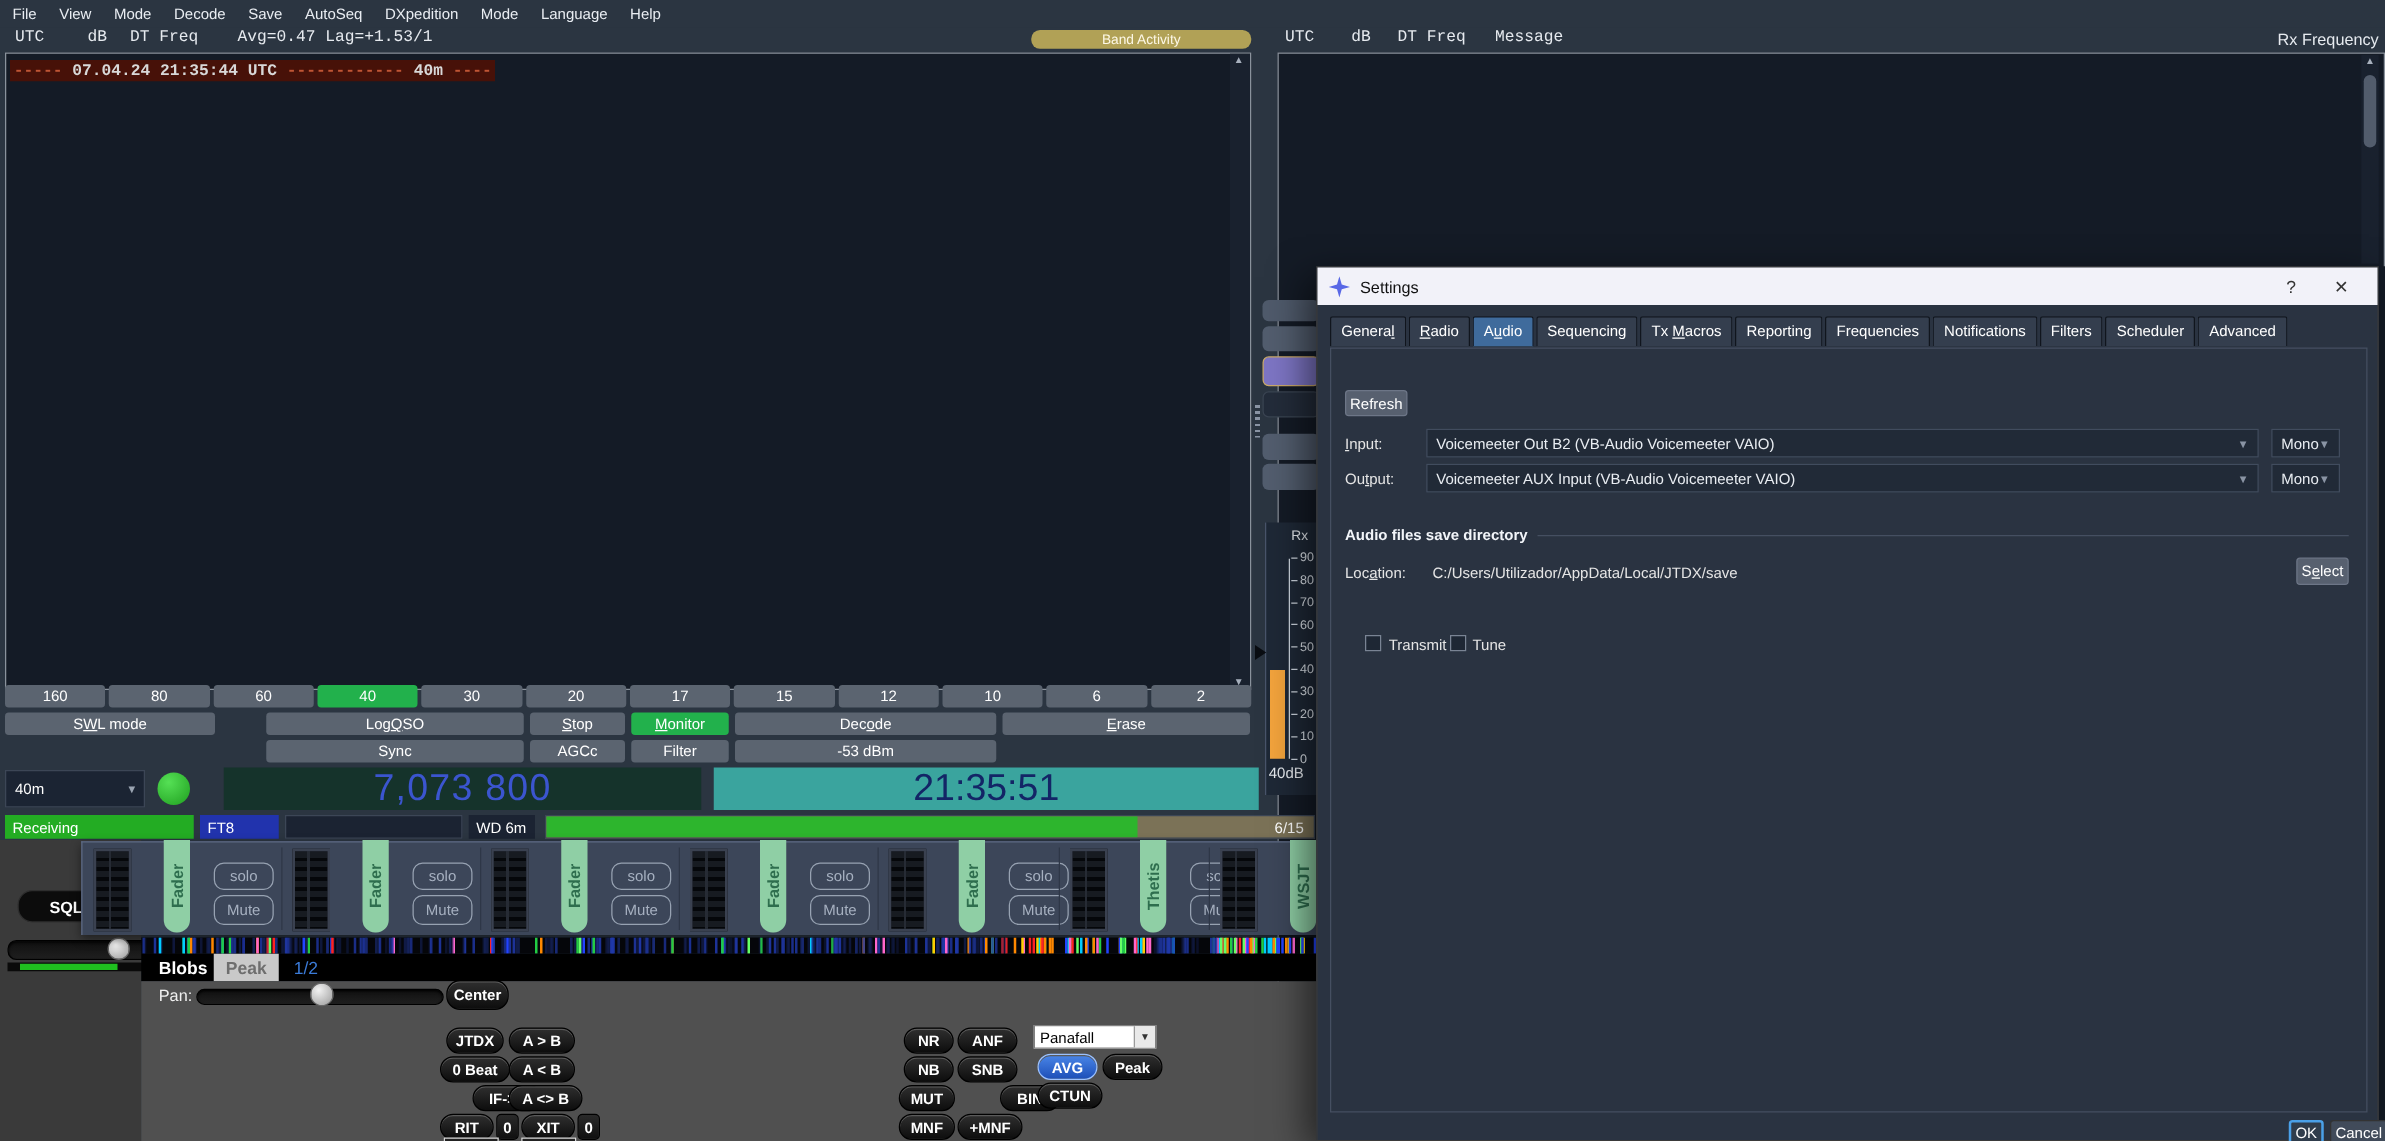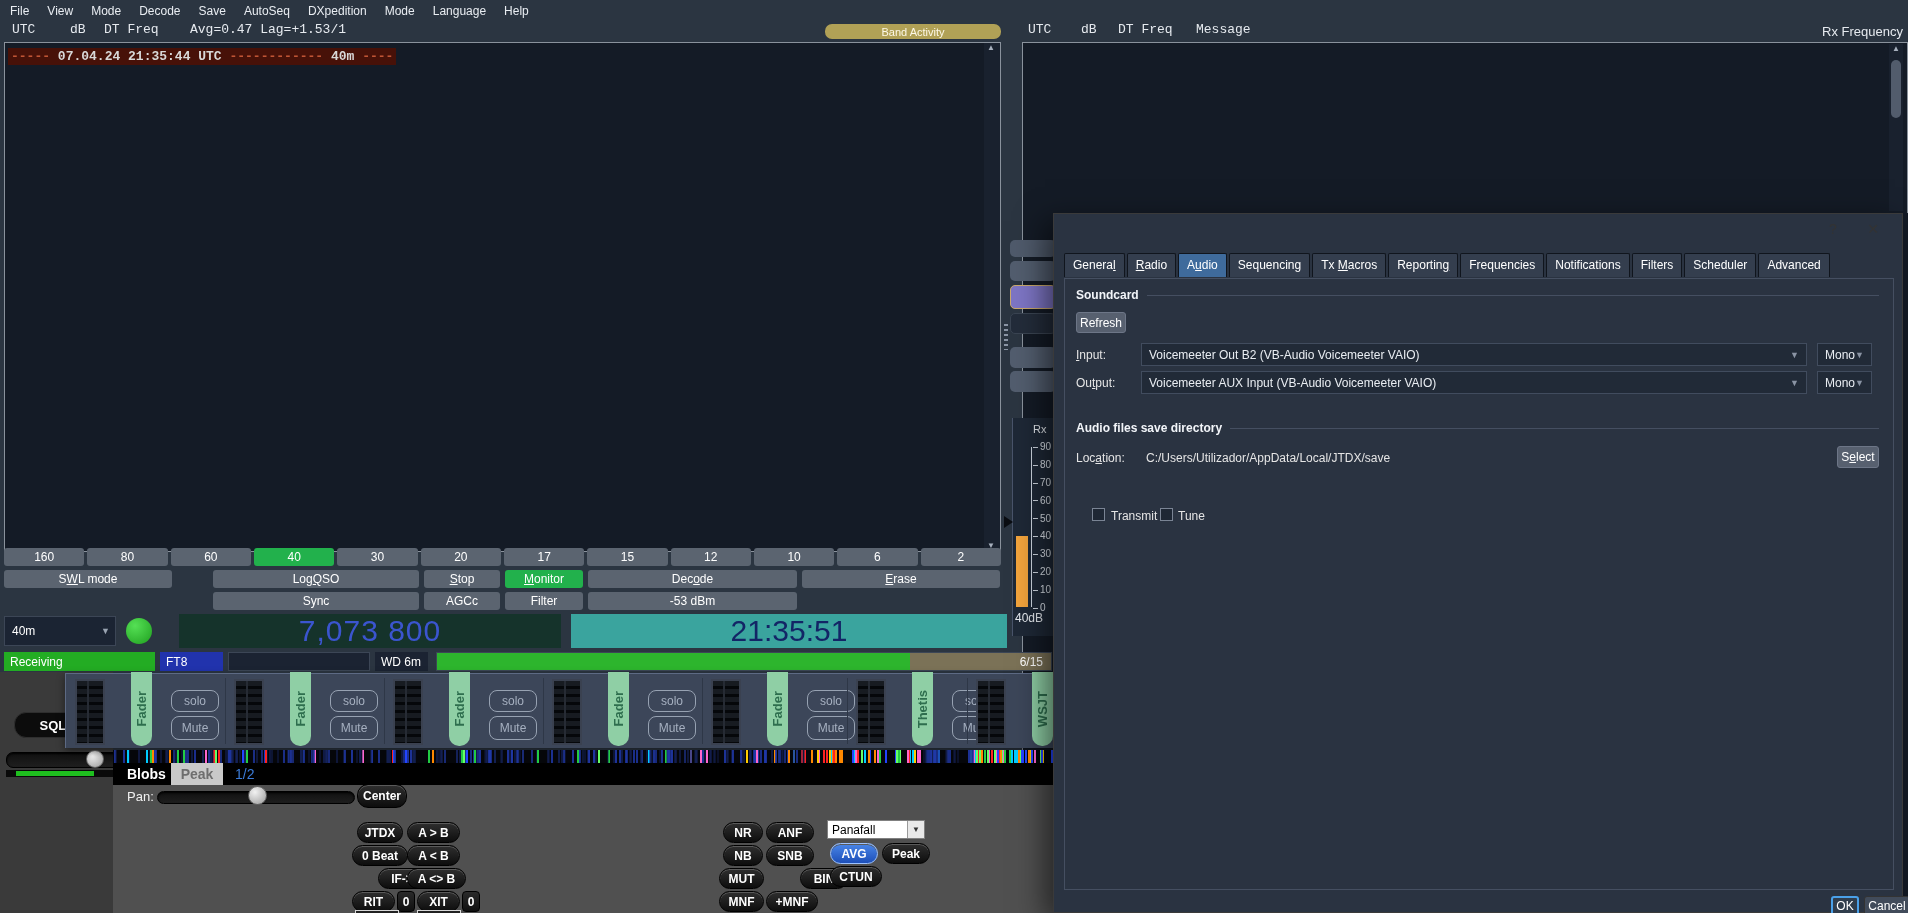--- a/index.html
+++ b/index.html
@@ -772,43 +772,45 @@
   <span style="padding-left:4px;">Panafall</span>
   <span class="box">▼</span>
 </div>
 <div class="pill blue" style="left:830px;top:843px;width:46px;height:19px;">AVG</div>
 <div class="pill" style="left:882px;top:843px;width:46px;height:19px;">Peak</div>
 <div class="pill" style="left:830px;top:866px;width:50px;height:19px;">CTUN</div>
 
 <div class="a" style="left:1903px;top:213px;width:5px;height:700px;background:#141b26;"></div>
 
 <div class="a dlg">
+  <div class="titlebar">
+    <svg width="17" height="17" viewBox="0 0 17 17" style="margin-left:9px;">
+      <path d="M8.5 0 L10.4 6.6 L17 8.5 L10.4 10.4 L8.5 17 L6.6 10.4 L0 8.5 L6.6 6.6 Z" fill="#5968e6"></path>
+    </svg>
+    <span class="ttl">Settings</span>
+  </div>
   <div class="tb-btn" style="right:52px;">?</div>
   <div class="tb-btn" style="right:12px;">✕</div>
 
   <div class="tabs">
     <div class="tab">Genera<u>l</u></div>
     <div class="tab"><u>R</u>adio</div>
     <div class="tab sel">A<u>u</u>dio</div>
     <div class="tab">Sequencing</div>
     <div class="tab">Tx <u>M</u>acros</div>
     <div class="tab">Reportin<u>g</u></div>
     <div class="tab">Frequencies</div>
     <div class="tab">Notifications</div>
     <div class="tab">Filters</div>
     <div class="tab">Scheduler</div>
     <div class="tab">Advanced</div>
   </div>
 
   <div class="frame"></div>
 
-  <div class="sect" style="left:22px;top:74px;width:803px;">
-    <span>Soundcard</span>
-      <i></i>
-  </div>
   <div class="dbtn" style="left:22px;top:98px;width:50px;height:21px;">Refresh</div>
 
   <span class="dlabel" style="left:22px;top:134px;"><u>I</u>nput:</span>
   <div class="dcombo" style="left:87px;top:129px;width:666px;height:23px;justify-content:flex-end;">
     <span>Voicemeeter Out B2 (VB-Audio Voicemeeter VAIO)</span>
       <span class="arr">▼</span>
   </div>
   <div class="dcombo" style="left:763px;top:129px;width:55px;height:23px;">
     <span>Mono</span>
       <span class="arr">▼</span>

